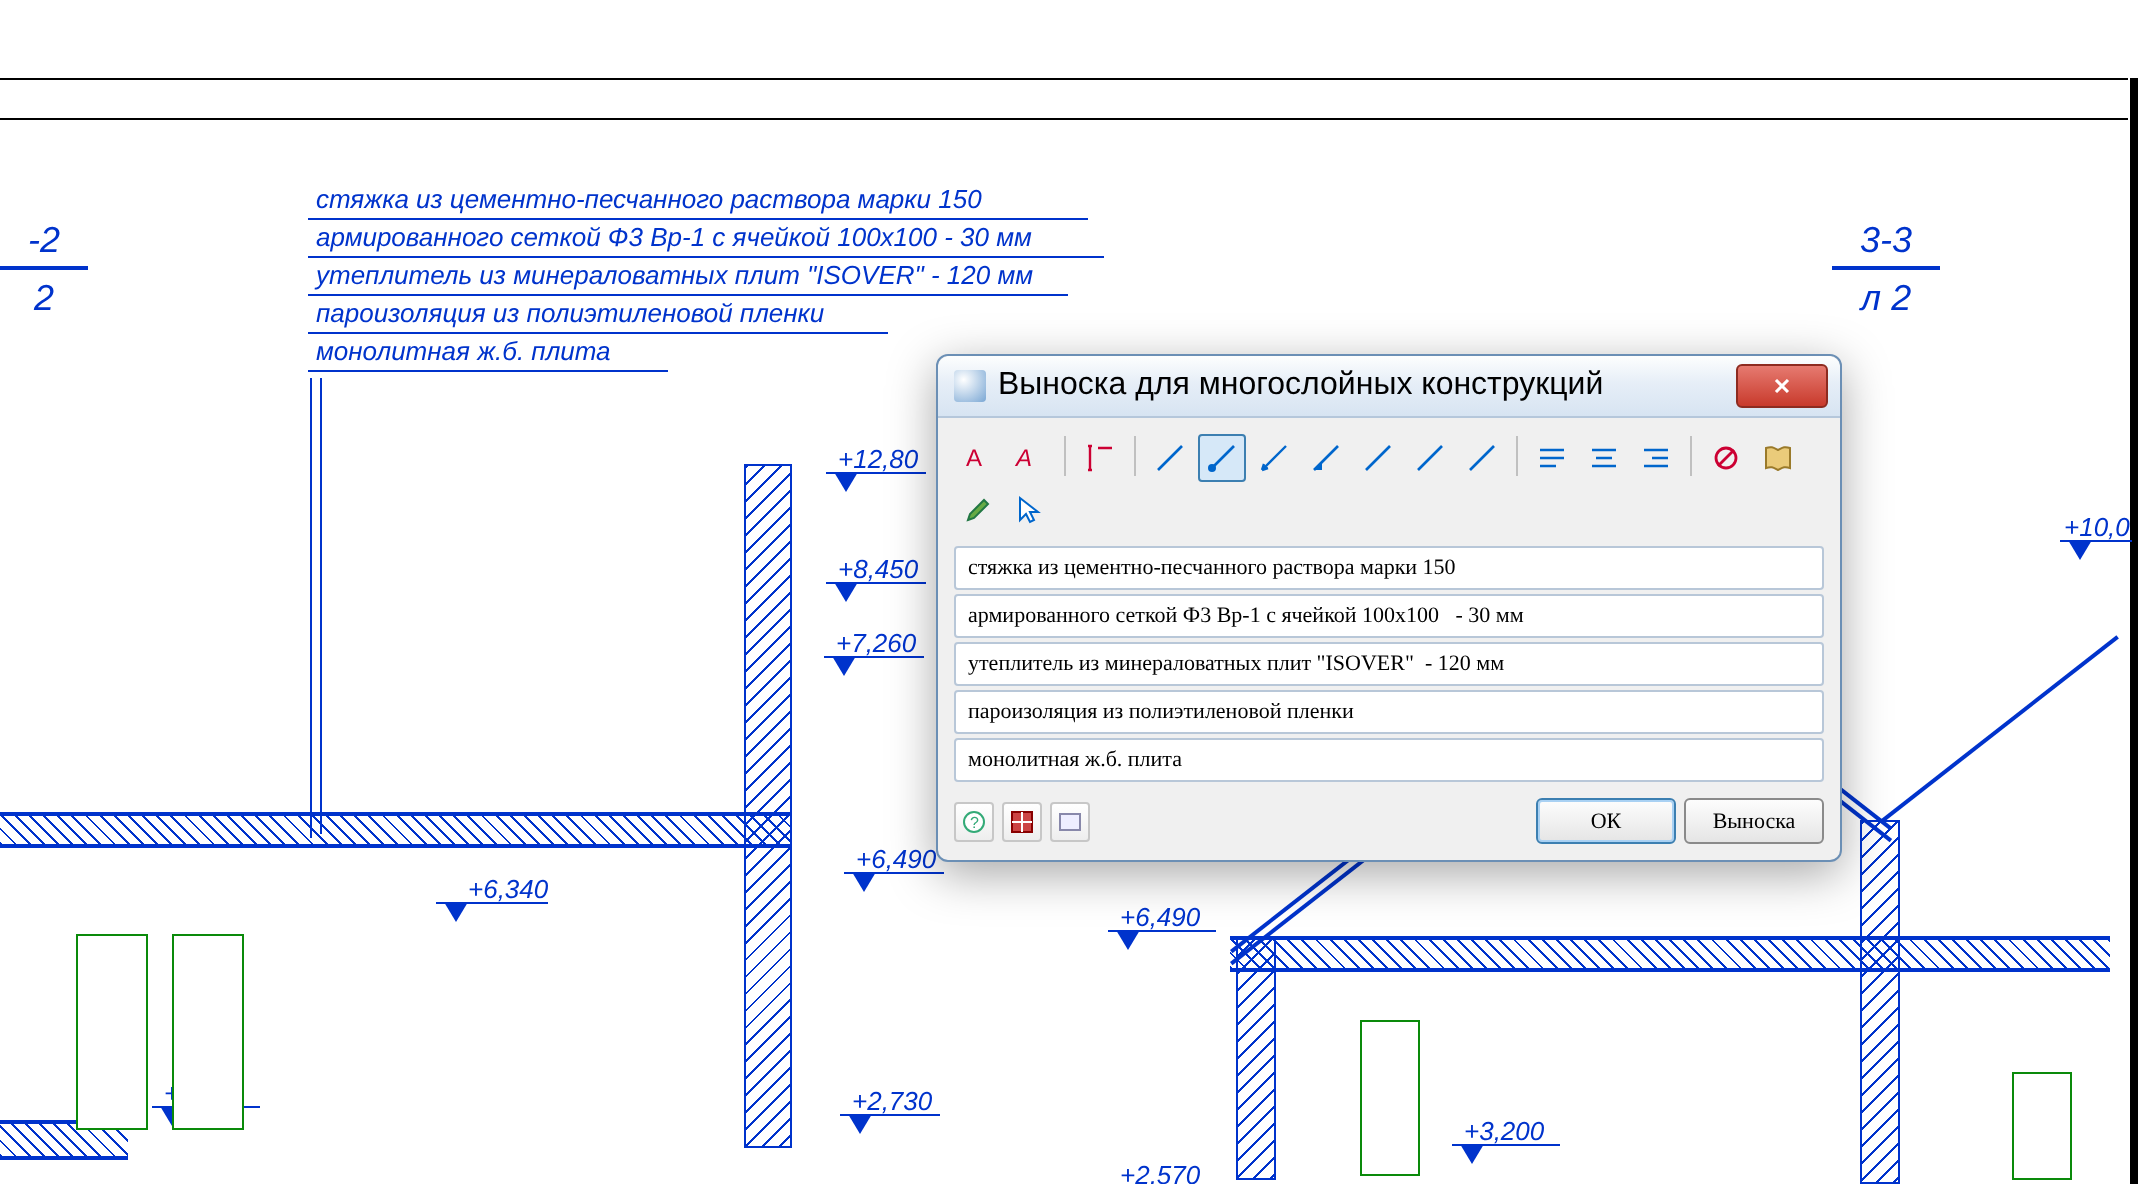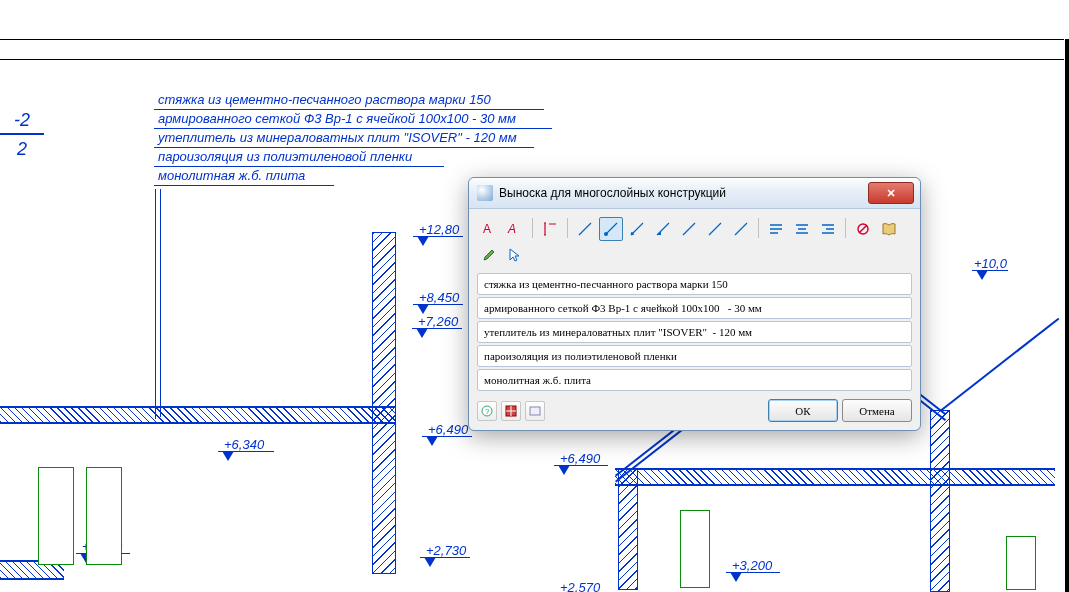--- a/index.html
+++ b/index.html
@@ -15,21 +15,21 @@
 .elev .line{position:absolute;height:1px;background:#0033cc}
 .hatch{position:absolute;background:repeating-linear-gradient(45deg,#0033cc 0,#0033cc 1px,transparent 1px,transparent 5px)}
 .greenrect{position:absolute;border:1px solid #0a8a0a;background:#fff}
 .roofline{position:absolute;background:#0033cc;height:1px;transform-origin:0 0}
 .wall{position:absolute;border:1px solid #0033cc;background:repeating-linear-gradient(135deg,#0033cc 0,#0033cc 1px,transparent 1px,transparent 6px)}
 
 
 .dlg{position:absolute;left:468px;top:177px;width:451px;background:#f0f0f0;border:1px solid #6b8fb5;border-radius:6px;box-shadow:0 6px 24px rgba(0,0,0,.35)}
 .dlg-title{height:30px;background:linear-gradient(#fdfefe,#e6eef7 45%,#d7e4f2);border-radius:6px 6px 0 0;display:flex;align-items:center;padding:0 6px 0 8px;border-bottom:1px solid #b5c7db}
 .dlg-title .ico{width:16px;height:16px;margin-right:6px;background:radial-gradient(circle at 30% 30%,#fff,#7aa7d4);border-radius:2px}
-.dlg-title .txt{flex:1;color:#000;font-size:12px}
+.dlg-title .txt{flex:1;color:#000;font-size:16px}
 .dlg-title .close{width:44px;height:20px;background:linear-gradient(#e67a70,#c83a2c);border:1px solid #8d2b20;border-radius:3px;display:flex;align-items:center;justify-content:center;color:#fff;font-weight:bold;font-size:11px;cursor:pointer}
 .dlg-body{padding:6px 8px 8px}
 .tb{display:flex;gap:2px;padding:2px 0 6px;flex-wrap:wrap}
 .tbbtn{width:22px;height:22px;border:1px solid transparent;border-radius:2px;display:flex;align-items:center;justify-content:center;cursor:pointer}
 .tbbtn.active{border-color:#3c7fb1;background:#d6e8f8}
 .tbbtn svg{width:16px;height:16px}
 .sep{width:1px;height:20px;background:#c0c0c0;margin:1px 3px}
 .inp{display:block;width:100%;box-sizing:border-box;height:22px;border:1px solid #b8c7d8;border-radius:2px;padding:0 6px;margin-bottom:2px;font:11px Tahoma;color:#000;background:#fff}
 .dlg-foot{display:flex;align-items:center;padding-top:6px;gap:4px}
 .dlg-foot .sp{flex:1}
@@ -44,72 +44,76 @@
 <div class="canvas">
 
   <div class="hline" style="left:0;top:39px;width:1064px"></div>
   <div class="hline" style="left:0;top:59px;width:1064px"></div>
   <div style="position:absolute;right:0;top:39px;width:4px;height:553px;background:#000"></div>
 
   <div class="sec-lbl" style="left:0;top:110px">
     <div class="u"><span>-2</span></div>
     <div style="padding-top:4px"><span>2</span></div>
   </div>
+  <div class="sec-lbl" style="left:916px;top:110px">
+    <div class="u"><span>3-3</span></div>
+    <div style="padding-top:4px"><span>л 2</span></div>
+  </div>
 
   <div class="leader-v" style="left:155px;top:189px;height:230px"></div>
   <div class="leader-v" style="left:160px;top:189px;height:228px"></div>
 
   <div class="note" style="left:156px;top:92px"><span>стяжка из цементно-песчанного раствора марки 150</span></div>
   <div class="note-underline" style="left:154px;top:109px;width:390px"></div>
   <div class="note" style="left:156px;top:111px"><span>армированного сеткой Ф3 Вр-1 с ячейкой 100х100   - 30 мм</span></div>
   <div class="note-underline" style="left:154px;top:128px;width:398px"></div>
   <div class="note" style="left:156px;top:130px"><span>утеплитель из минераловатных плит "ISOVER"  - 120 мм</span></div>
   <div class="note-underline" style="left:154px;top:147px;width:380px"></div>
   <div class="note" style="left:156px;top:149px"><span>пароизоляция из полиэтиленовой пленки</span></div>
   <div class="note-underline" style="left:154px;top:166px;width:290px"></div>
   <div class="note" style="left:156px;top:168px"><span>монолитная ж.б. плита</span></div>
   <div class="note-underline" style="left:154px;top:185px;width:180px"></div>
 
   <div class="elev" style="left:413px;top:222px">
     <span class="line" style="left:0;top:14px;width:50px"></span>
     <span style="position:relative;left:6px">+12,80</span>
     <span class="arrow" style="left:4px;top:14px"></span>
   </div>
-  <div class="elev" style="left:413px;top:290px">
+  <div class="elev" style="left:413px;top:277px">
     <span class="line" style="left:0;top:14px;width:50px"></span>
     <span style="position:relative;left:6px">+8,450</span>
     <span class="arrow" style="left:4px;top:14px"></span>
   </div>
   <div class="elev" style="left:412px;top:314px">
     <span class="line" style="left:0;top:14px;width:50px"></span>
     <span style="position:relative;left:6px">+7,260</span>
     <span class="arrow" style="left:4px;top:14px"></span>
   </div>
   <div class="elev" style="left:422px;top:422px">
     <span class="line" style="left:0;top:14px;width:50px"></span>
     <span style="position:relative;left:6px">+6,490</span>
     <span class="arrow" style="left:4px;top:14px"></span>
   </div>
   <div class="elev" style="left:218px;top:437px">
     <span class="line" style="left:0;top:14px;width:56px"></span>
-    <span style="position:relative;left:6px">+6,340</span>
+    <span style="position:relative;left:16px">+6,340</span>
     <span class="arrow" style="left:4px;top:14px"></span>
   </div>
   <div class="elev" style="left:76px;top:539px">
     <span class="line" style="left:0;top:14px;width:54px"></span>
     <span style="position:relative;left:6px">+3,200</span>
     <span class="arrow" style="left:4px;top:14px"></span>
   </div>
   <div class="elev" style="left:420px;top:543px">
     <span class="line" style="left:0;top:14px;width:50px"></span>
     <span style="position:relative;left:6px">+2,730</span>
     <span class="arrow" style="left:4px;top:14px"></span>
   </div>
 
-  <div class="elev" style="left:972px;top:256px">
+  <div class="elev" style="left:1030px;top:256px">
     <span class="line" style="left:0;top:14px;width:36px"></span>
     <span style="position:relative;left:2px">+10,0</span>
     <span class="arrow" style="left:4px;top:14px"></span>
   </div>
   <div class="elev" style="left:554px;top:451px">
     <span class="line" style="left:0;top:14px;width:54px"></span>
     <span style="position:relative;left:6px">+6,490</span>
     <span class="arrow" style="left:4px;top:14px"></span>
   </div>
   <div class="elev" style="left:726px;top:558px">
@@ -261,18 +265,18 @@
               <path d="M1 6h10M6 1v10" stroke="#fff"></path>
             </svg>
           </span>
         <span class="smico">
             <svg viewBox="0 0 12 12">
               <rect x="1" y="2" width="10" height="8" fill="#eef" stroke="#88a"></rect>
             </svg>
           </span>
         <span class="sp"></span>
         <button class="btn primary">ОК</button>
-        <button class="btn">Отмена</button>
+        <button class="btn">Выноска</button>
       </div>
     </div>
   </div>
 
 </div>
 
 </body></html>

